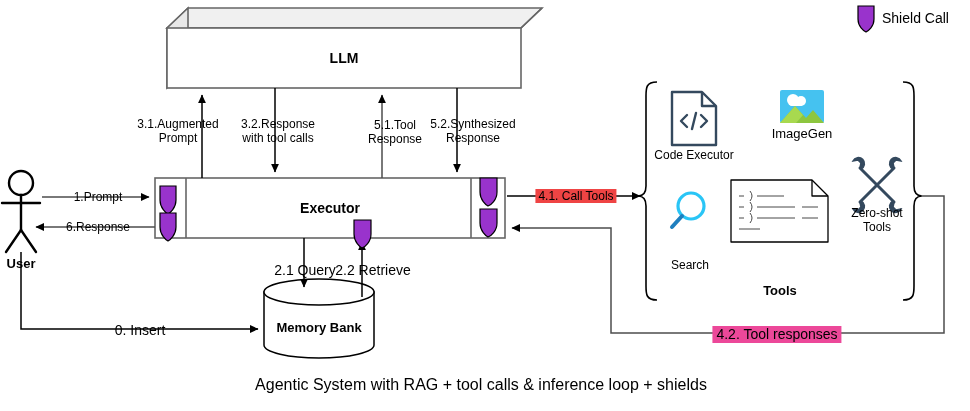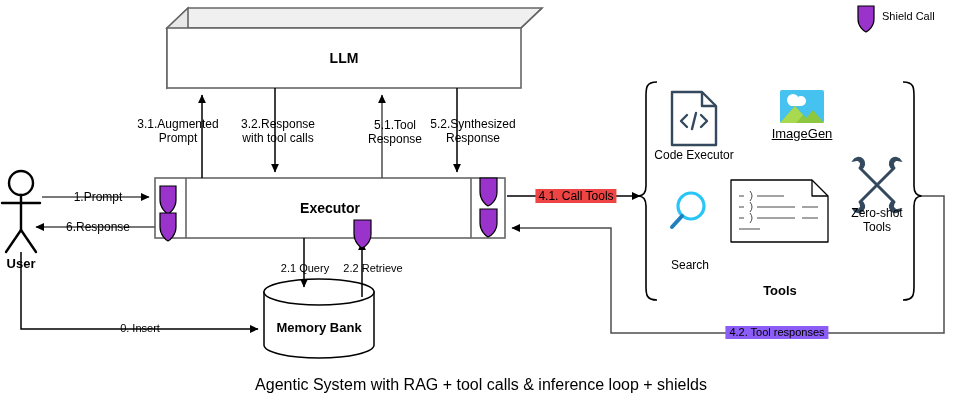--- a/index.html
+++ b/index.html
@@ -11,21 +11,21 @@
   .stage{position:absolute;left:0;top:0;width:970px;height:411px;}
   .svg-layer{position:absolute;left:0;top:0;width:970px;height:411px;}
   .lbl{
     position:absolute;
     font-family:"Liberation Sans", sans-serif;
     color:#000;
     white-space:nowrap;
     line-height:1.18;
   }
   .lbl.c{transform:translateX(-50%);text-align:center;}
-  .t11{font-size:11px;}
+  .t11{font-size:14px;}
   .t12{font-size:12px;}
   .t13{font-size:13px;}
   .t14{font-size:14px;}
   .t16{font-size:16px;}
   .bold{font-weight:bold;}
 </style>
 </head>
 <body>
 
 <div class="stage">
@@ -210,24 +210,24 @@
   <div class="lbl c t12" style="left:379px;top:118px;margin-left:16px;">
     <div>5.1.Tool</div>
     <div>Response</div>
   </div>
   <div class="lbl c t12" style="left:473px;top:117px;">
     <div>5.2.Synthesized</div>
     <div>Response</div>
   </div>
 
   <div class="lbl c t12" style="left:576px;top:189px;background:#ef4444;padding:0 3px;">4.1. Call Tools</div>
-  <div class="lbl c t11" style="left:777px;top:326px;background:#8b5cf6;padding:0 4px;">4.2. Tool responses</div>
+  <div class="lbl c t11" style="left:777px;top:326px;background:#ec4899;padding:0 4px;">4.2. Tool responses</div>
 
   <div class="lbl c t12" style="left:694px;top:148px;">Code Executor</div>
-  <div class="lbl c t13" style="left:802px;top:126px;text-decoration:underline;">ImageGen</div>
+  <div class="lbl c t13" style="left:802px;top:126px;">ImageGen</div>
   <div class="lbl c t12" style="left:877px;top:206px;">
     <div>Zero-shot</div>
     <div>Tools</div>
   </div>
   <div class="lbl c t12" style="left:690px;top:258px;">Search</div>
 
   <div class="lbl c t13 bold" style="left:780px;top:283px;">Tools</div>
 
   <div class="lbl t11" style="left:882px;top:10px;">Shield Call</div>
 

